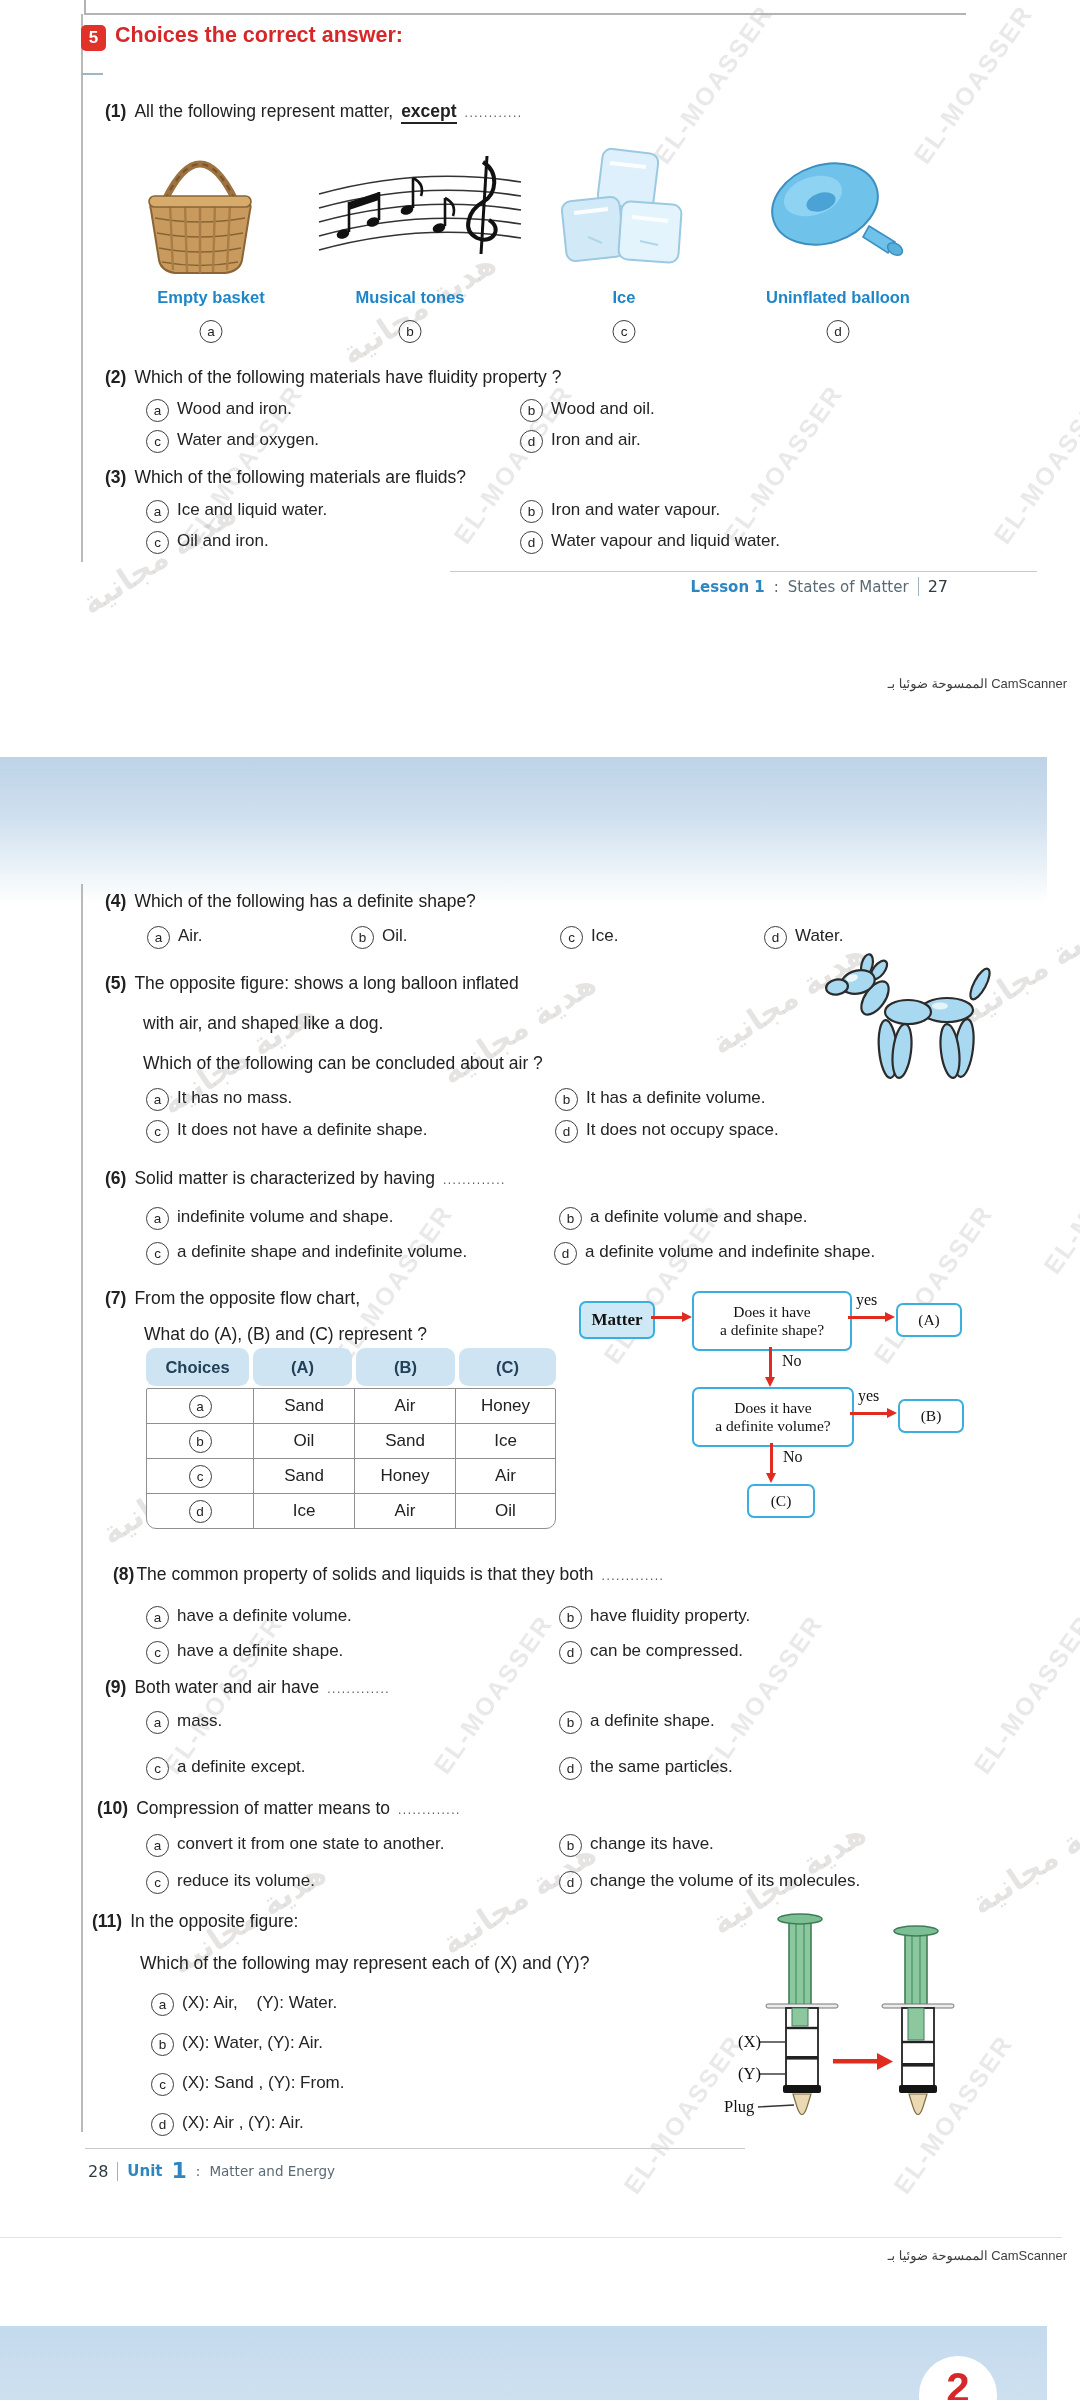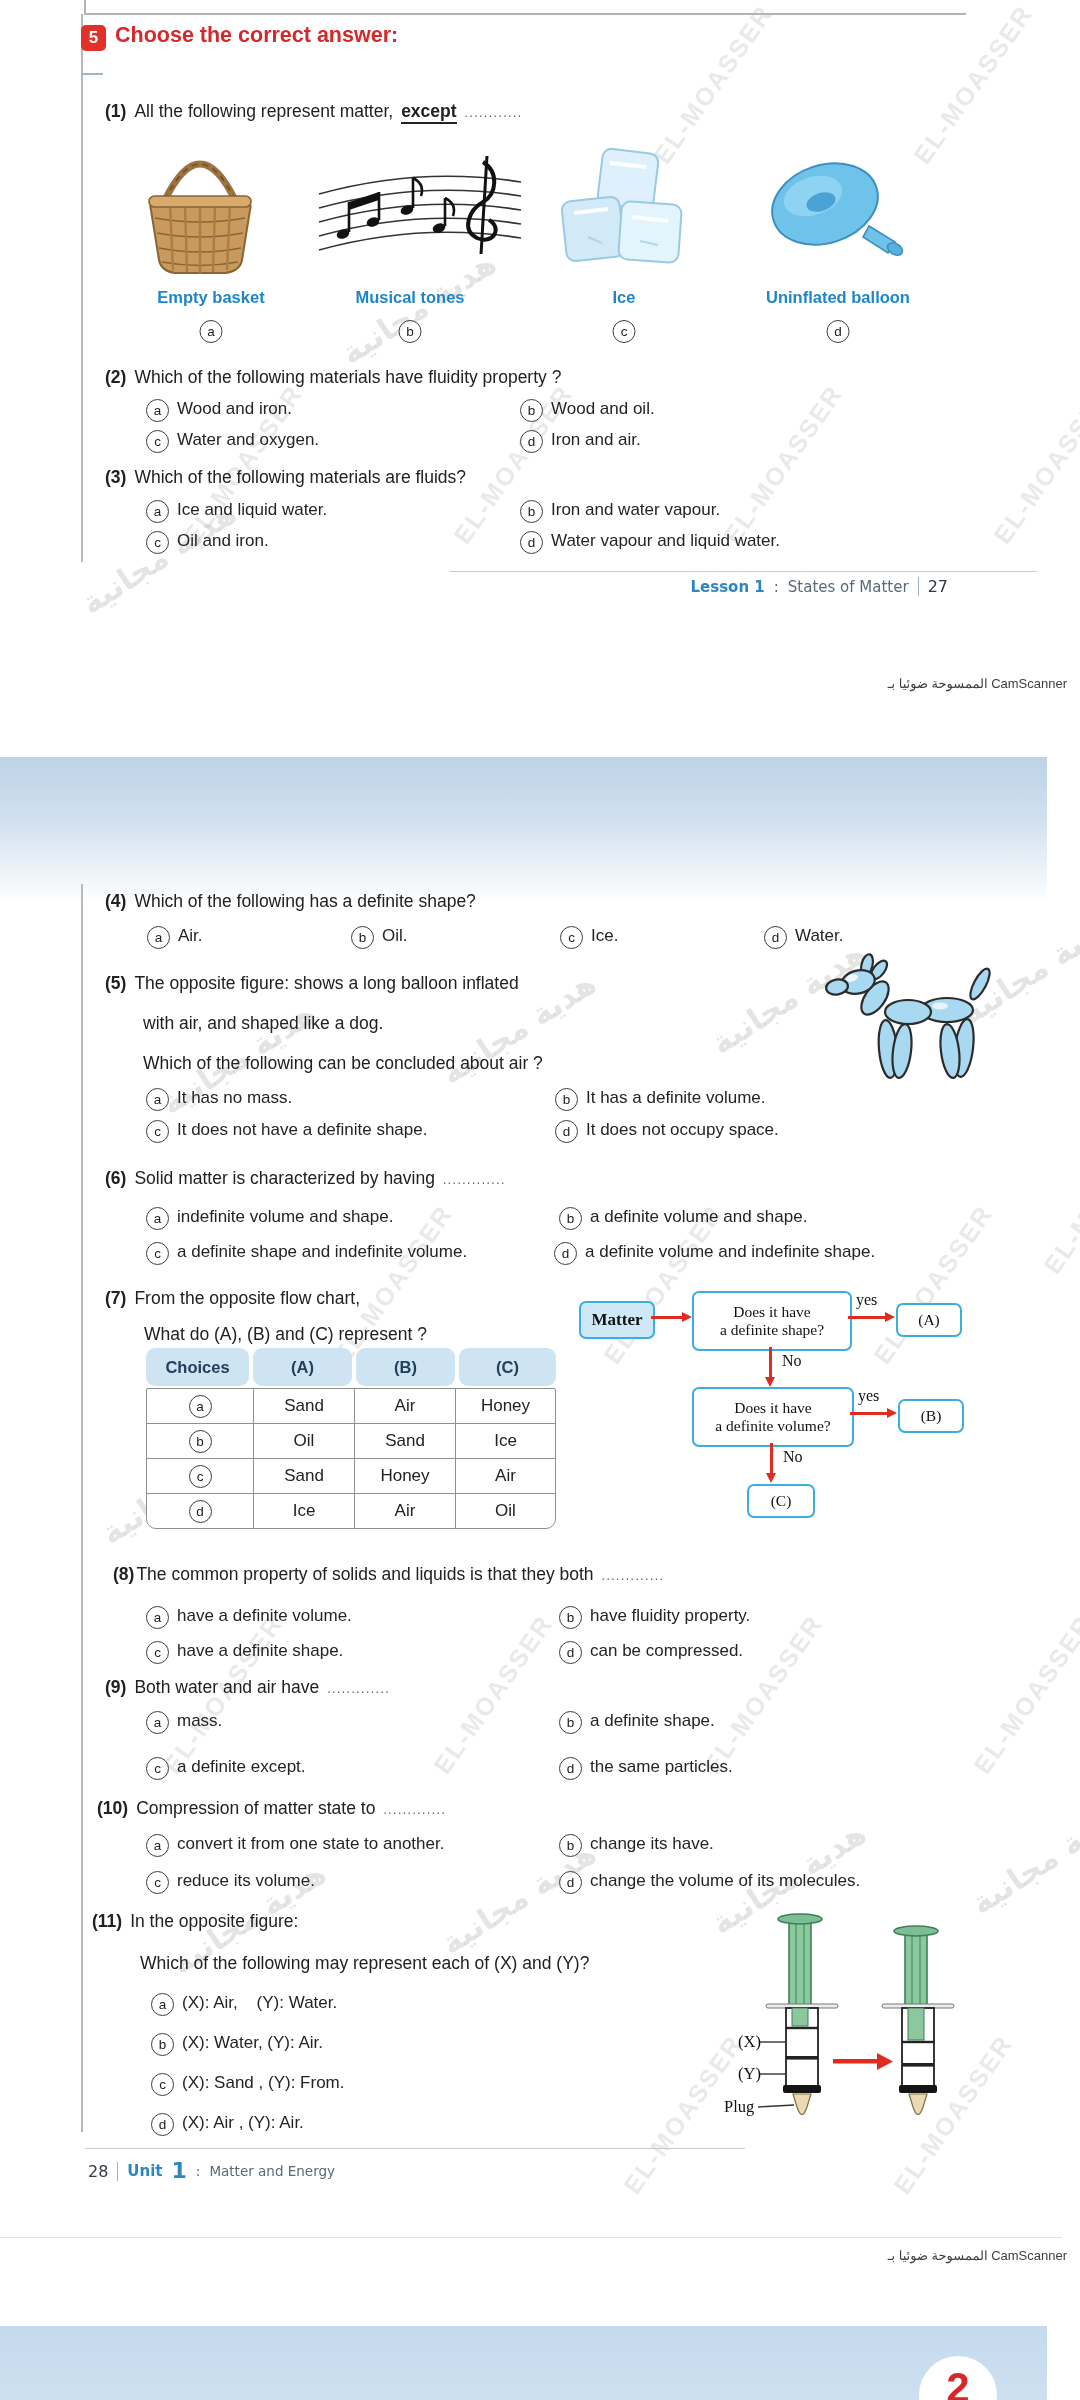--- a/index.html
+++ b/index.html
@@ -110,21 +110,21 @@
     <span class="wm arab" style="left:700px;top:1860px">هدية مجانية</span>
     <span class="wm arab" style="left:960px;top:1840px">هدية مجانية</span>
   </div>
 
   <section class="abs" style="inset:0">
     <div class="vline" style="left:84px;top:0;width:2px;height:13px"></div>
     <div class="hline" style="left:84px;top:13px;width:882px;height:1.6px"></div>
     <div class="vline" style="left:81px;top:14px;width:1.6px;height:548px;background:#b9b9b9"></div>
 
     <div class="badge">5</div>
-    <div class="heading">Choose the correct answer:</div>
+    <div class="heading">Choices the correct answer:</div>
     <div class="hline" style="left:81px;top:73px;width:22px;height:1.5px;background:#9fb6c4"></div>
 
     <div class="qline" style="left:105px;top:101px">
       <b>(1)</b>
         <span>All the following represent matter,</span>
         <span class="exc">except</span>
         <span class="dots">............</span>
     </div>
 
     <svg class="abs" style="left:137px;top:138px" width="126" height="142" viewBox="0 0 126 142">
@@ -453,21 +453,21 @@
         <i class="cl">c</i>
         <u class="ot">a definite except.</u>
       </span>
     <span class="opt" style="left:559px;top:1757px">
         <i class="cl">d</i>
         <u class="ot">the same particles.</u>
       </span>
 
     <div class="qline" style="left:97px;top:1798px">
       <b>(10)</b>
-        <span>Compression of matter state to</span>
+        <span>Compression of matter means to</span>
         <span class="dots">.............</span>
     </div>
     <span class="opt" style="left:146px;top:1834px">
         <i class="cl">a</i>
         <u class="ot">convert it from one state to another.</u>
       </span>
     <span class="opt" style="left:559px;top:1834px">
         <i class="cl">b</i>
         <u class="ot">change its have.</u>
       </span>

